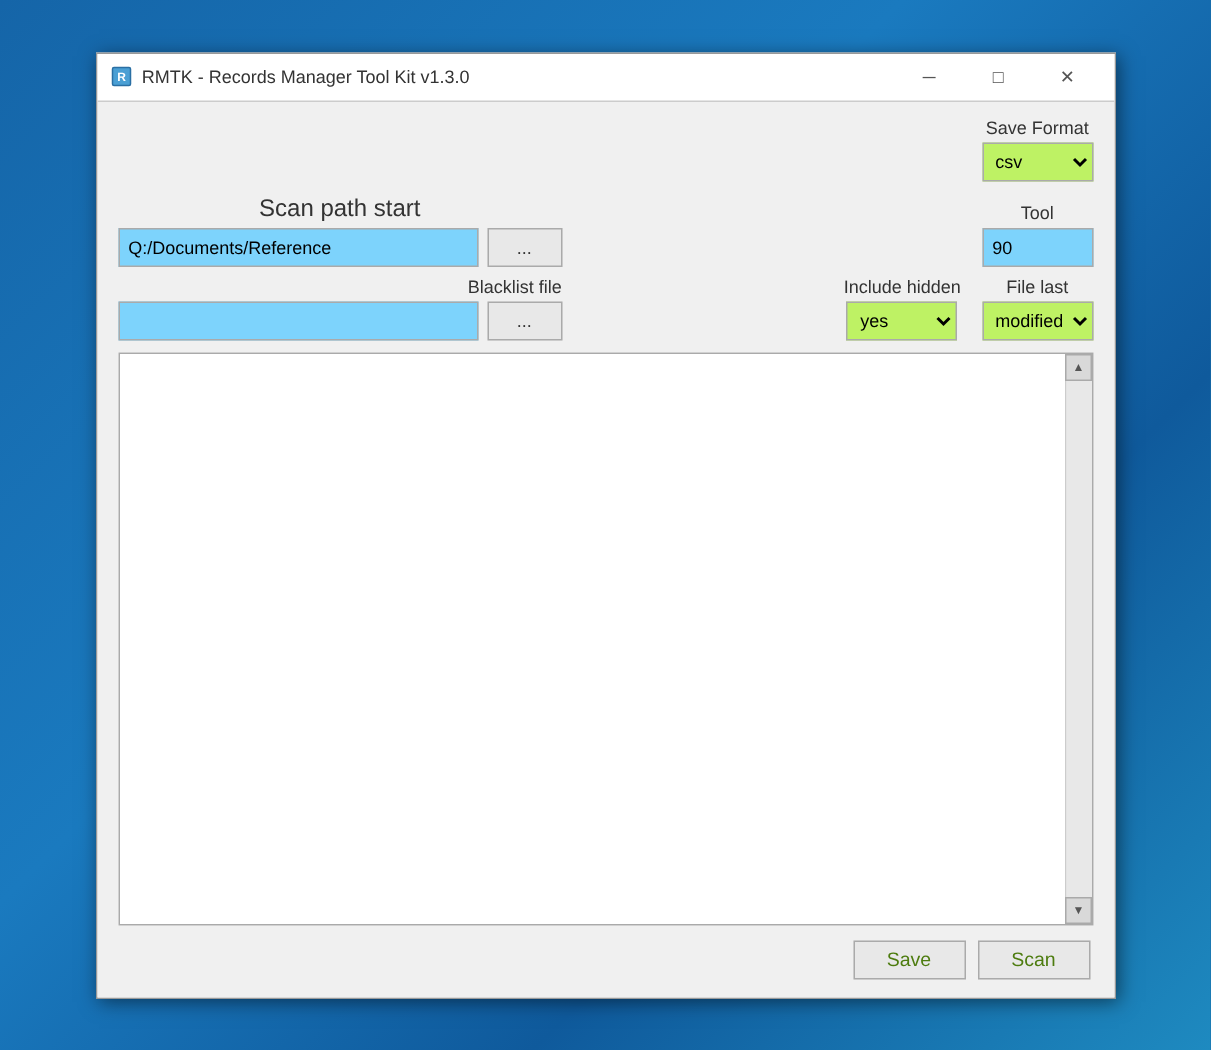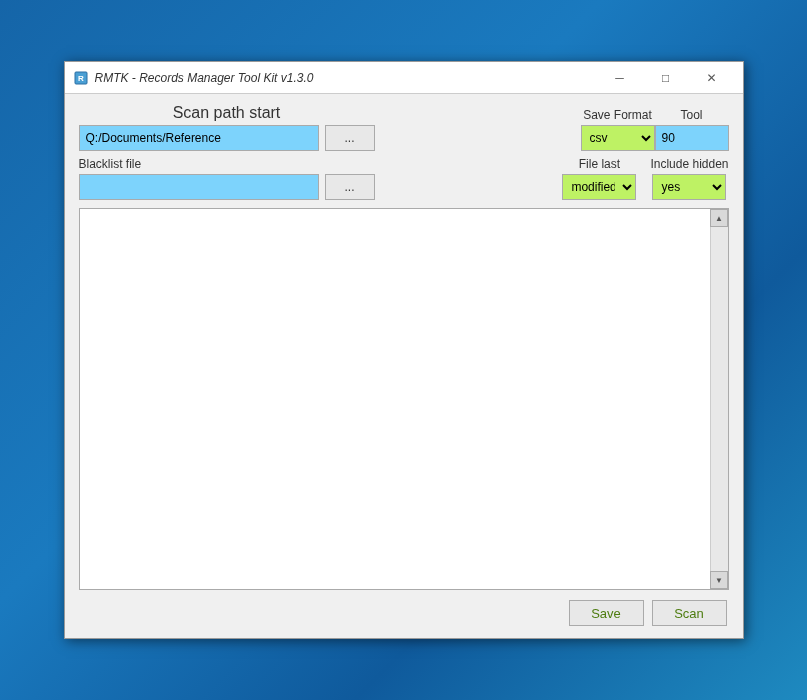--- a/index.html
+++ b/index.html
@@ -56,21 +56,20 @@
 
     .title-bar-icon svg {
       width: 14px;
       height: 14px;
     }
 
     .title-bar-text {
       flex: 1;
       font-size: 12px;
       color: #333;
-      font-style: italic;
     }
 
     .title-bar-controls {
       display: flex;
       gap: 0;
     }
 
     .title-bar-btn {
       width: 46px;
       height: 30px;
@@ -144,23 +143,24 @@
     }
 
     .row1 .scan-path-group label {
       font-size: 16px;
       color: #333;
       text-align: center;
     }
 
     .row1-right {
       display: flex;
-      gap: 0;
+      gap: 14px;
       margin-left: auto;
       align-items: flex-start;
+      flex-direction: column;
     }
 
     
     .right-group {
       display: flex;
       flex-direction: column;
       gap: 3px;
       align-items: center;
     }
 
@@ -180,21 +180,21 @@
 
     .blacklist-group {
       display: flex;
       flex-direction: column;
       gap: 3px;
     }
 
     .blacklist-group label {
       font-size: 12px;
       color: #333;
-      text-align: left;
+      text-align: right;
     }
 
     .row2-right {
       display: flex;
       gap: 14px;
       margin-left: auto;
       align-items: flex-end;
     }
 
     
@@ -332,35 +332,35 @@
       <div class="blacklist-group">
         <label class="form-label">Blacklist file</label>
         <div class="path-input-row">
           <input type="text" class="form-input" style="width: 240px;" value="">
           <button class="browse-btn">...</button>
         </div>
       </div>
 
       <div class="row2-right">
         <div class="right-group">
+          <label class="form-label">Include hidden</label>
+          <select class="form-select" style="width:74px">
+            <option value="yes">yes</option>
+            <option value="no">no</option>
+          </select>
+        </div>
+
+        <div class="right-group">
           <label class="form-label">File last</label>
           <select class="form-select" style="width:74px">
             <option value="modified">modified</option>
             <option value="accessed">accessed</option>
             <option value="created">created</option>
           </select>
         </div>
-
-        <div class="right-group">
-          <label class="form-label">Include hidden</label>
-          <select class="form-select" style="width:74px">
-            <option value="yes">yes</option>
-            <option value="no">no</option>
-          </select>
-        </div>
       </div>
     </div>
 
     <div class="output-area-wrapper">
       <textarea class="output-area" style="width: calc(100% - 18px);" readonly=""></textarea>
       <div class="scrollbar-track">
         <div class="scrollbar-up-btn">▲</div>
         <div class="scrollbar-track-inner"></div>
         <div class="scrollbar-down-btn">▼</div>
       </div>

